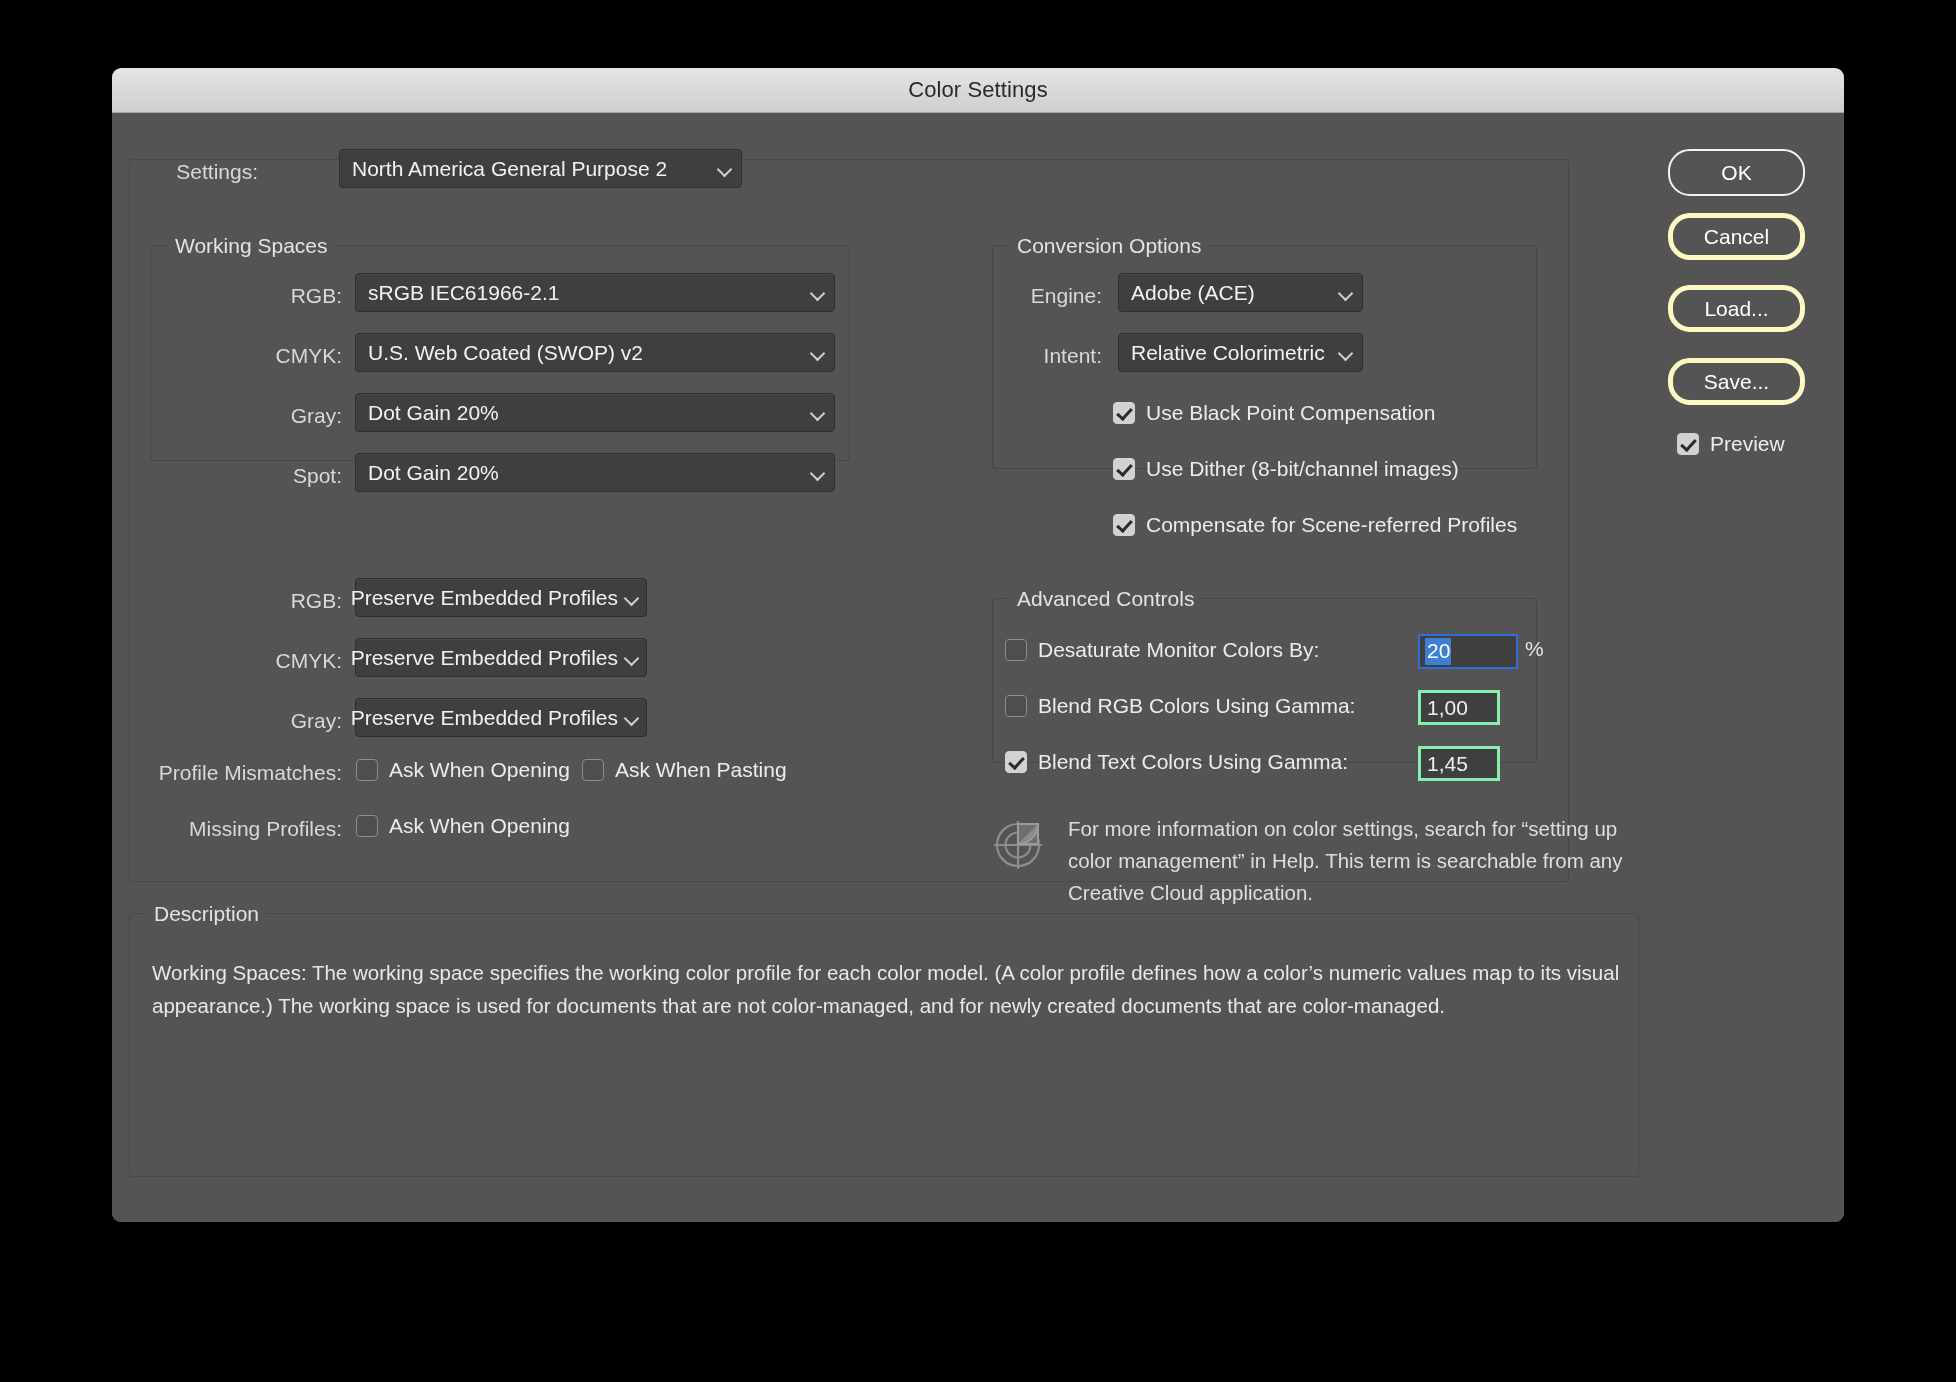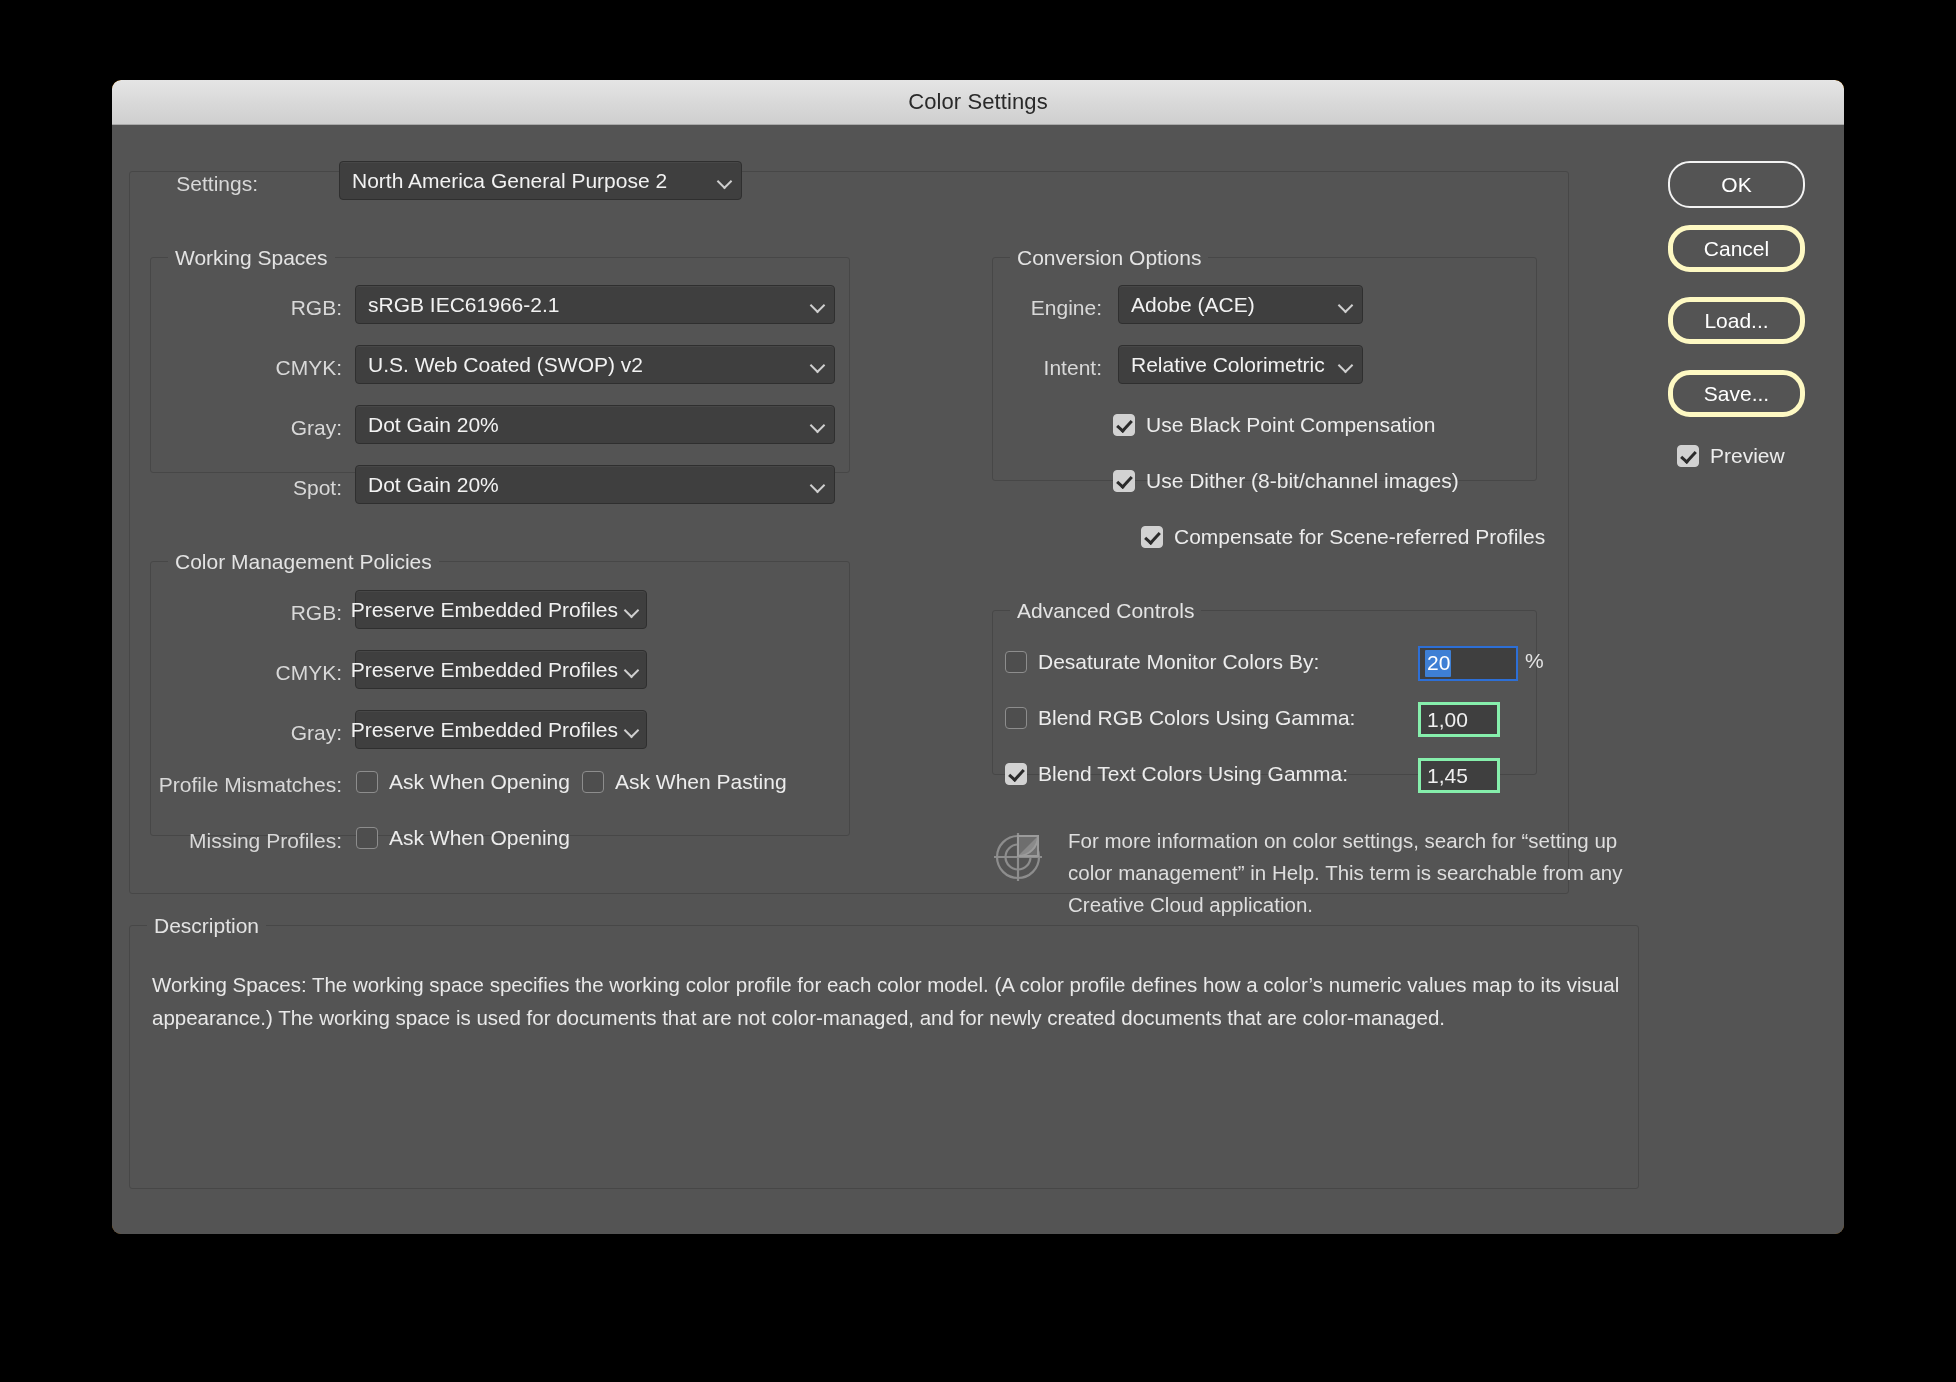--- a/index.html
+++ b/index.html
@@ -12,21 +12,21 @@
   }
   body {
     font-family: "Liberation Sans", sans-serif;
     -webkit-font-smoothing: antialiased;
   }
 
   
   #dialog {
     position: absolute;
     left: 112px;
-    top: 80px;
+    top: 68px;
     width: 1732px;
     height: 1154px;
     background: #a16207;
     border-radius: 9px 9px 9px 9px;
     box-sizing: border-box;
     overflow: hidden;
   }
   #titlebar {
     height: 44px;
     background: linear-gradient(to bottom, #e5e5e5 0%, #d8d8d8 55%, #cfcfcf 100%);
@@ -264,23 +264,20 @@
       <span class="pv">Dot Gain 20%</span>
       <span class="chev"></span>
     </div>
 
     <span class="field-label" style="left:140px; top:351px; width:90px;">Spot:</span>
     <div class="popup" style="left:243px; top:340px; width:480px; height:39px;">
       <span class="pv">Dot Gain 20%</span>
       <span class="chev"></span>
     </div>
 
-    <div class="groupbox" style="left:38px; top:436px; width:700px; height:275px;">
-      <span class="group-legend">Color Management Policies</span>
-    </div>
 
     <span class="field-label" style="left:140px; top:476px; width:90px;">RGB:</span>
     <div class="popup snug" style="left:243px; top:465px; width:292px; height:39px;">
       <span class="pv">Preserve Embedded Profiles</span>
       <span class="chev"></span>
     </div>
 
     <span class="field-label" style="left:140px; top:536px; width:90px;">CMYK:</span>
     <div class="popup snug" style="left:243px; top:525px; width:292px; height:39px;">
       <span class="pv">Preserve Embedded Profiles</span>
@@ -326,21 +323,21 @@
     </div>
 
     <div class="cbrow" style="left:1001px; top:288px;">
       <span class="cbox on"></span>
       <span class="cblabel">Use Black Point Compensation</span>
     </div>
     <div class="cbrow" style="left:1001px; top:344px;">
       <span class="cbox on"></span>
       <span class="cblabel">Use Dither (8-bit/channel images)</span>
     </div>
-    <div class="cbrow" style="left:1001px; top:400px;margin-left:28px;">
+    <div class="cbrow" style="left:1001px; top:400px;">
       <span class="cbox on"></span>
       <span class="cblabel">Compensate for Scene-referred Profiles</span>
     </div>
 
     <div class="groupbox" style="left:880px; top:485px; width:545px; height:165px;">
       <span class="group-legend">Advanced Controls</span>
     </div>
 
     <div class="cbrow" style="left:893px; top:525px;">
       <span class="cbox off"></span>

